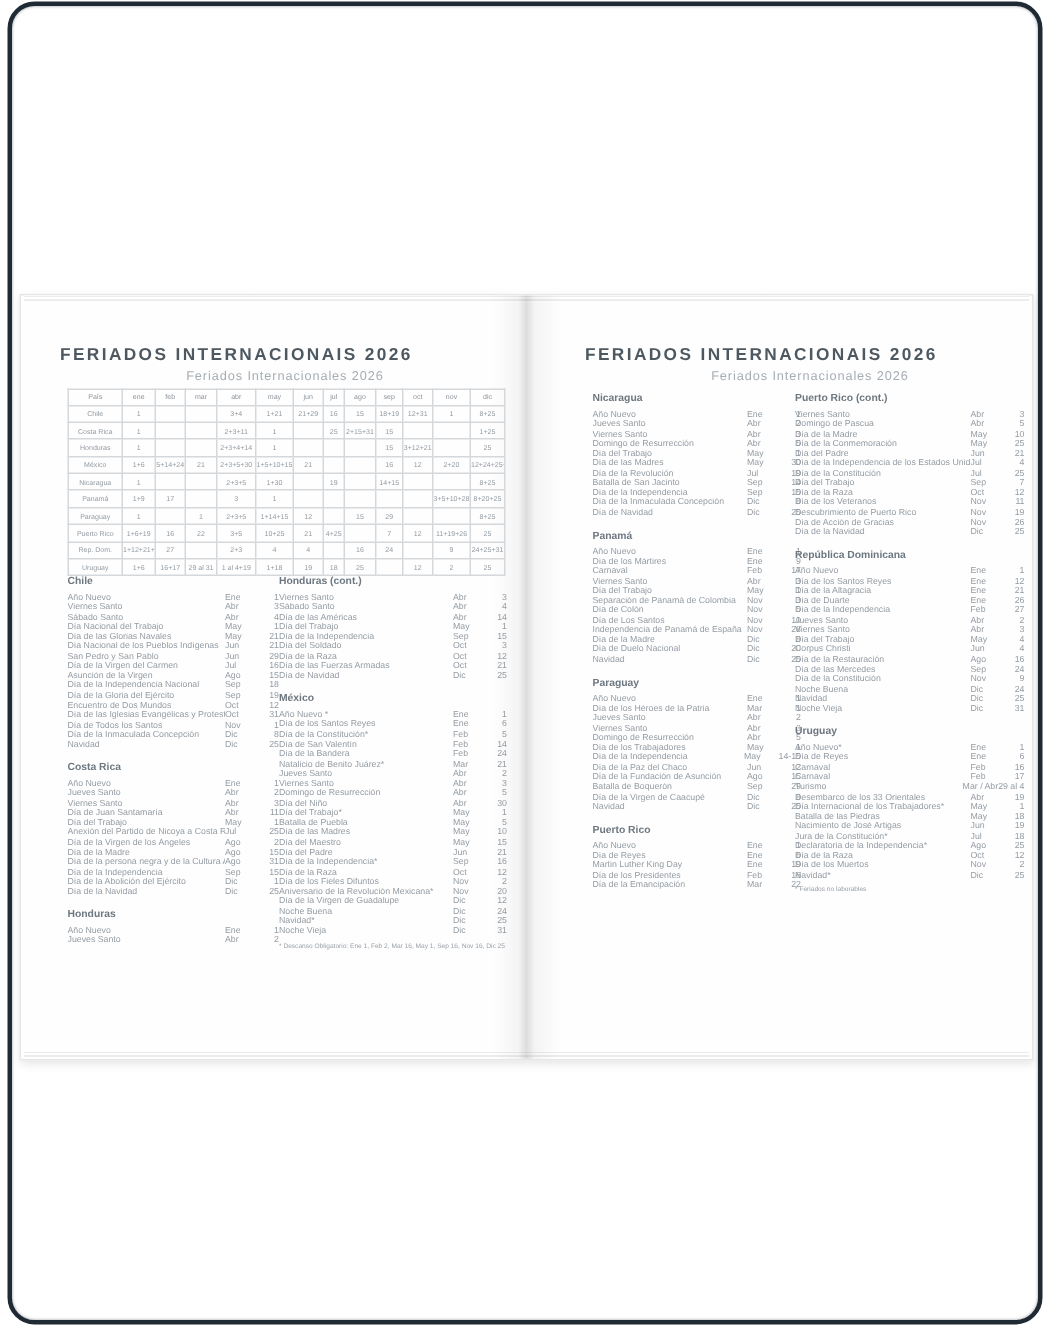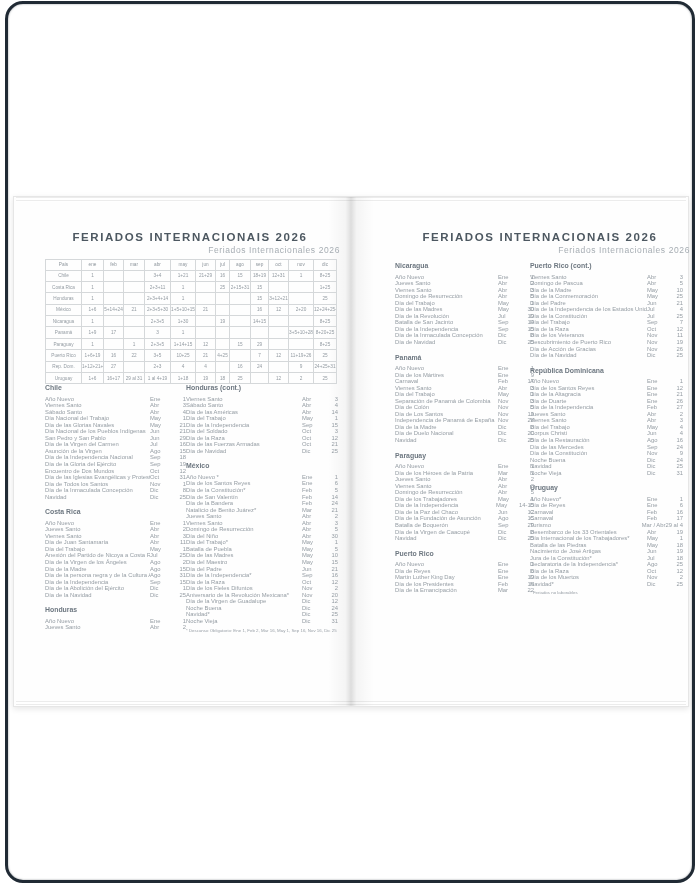--- a/index.html
+++ b/index.html
@@ -27,26 +27,26 @@
   .edge{position:absolute;left:2px;right:2px;height:5px;
     background:repeating-linear-gradient(180deg,#ececec 0 1px,#ffffff 1px 2.5px);}
   .edge.top{top:0;}
   .edge.bottom{bottom:0;}
   .gutter{
     position:absolute;top:0;bottom:0;left:50%;width:46px;transform:translateX(-50%);
     background:linear-gradient(90deg,rgba(0,0,0,0) 0%,rgba(0,0,0,.04) 38%,rgba(0,0,0,.13) 50%,rgba(0,0,0,.04) 62%,rgba(0,0,0,0) 100%);
   }
   
   .page-title{
-    position:absolute;width:300px;text-align:center;
+    position:absolute;width:300px;
     font-size:11.5px;font-weight:bold;letter-spacing:1.6px;color:#4d5861;
     white-space:nowrap;
   }
   .page-subtitle{
-    position:absolute;width:300px;text-align:right;
+    position:absolute;width:300px;text-align:center;
     font-size:8.5px;letter-spacing:.6px;color:#a6adb3;white-space:nowrap;
   }
   .t-left{left:40px;top:231px;}
   .s-left{left:40px;top:245px;}
   .t-right{left:390px;top:231px;}
   .s-right{left:390px;top:245px;}
   
   .table-wrap{position:absolute;left:45px;top:259px;width:291px;}
   table{border-collapse:collapse;table-layout:fixed;width:291px;}
   th,td{

